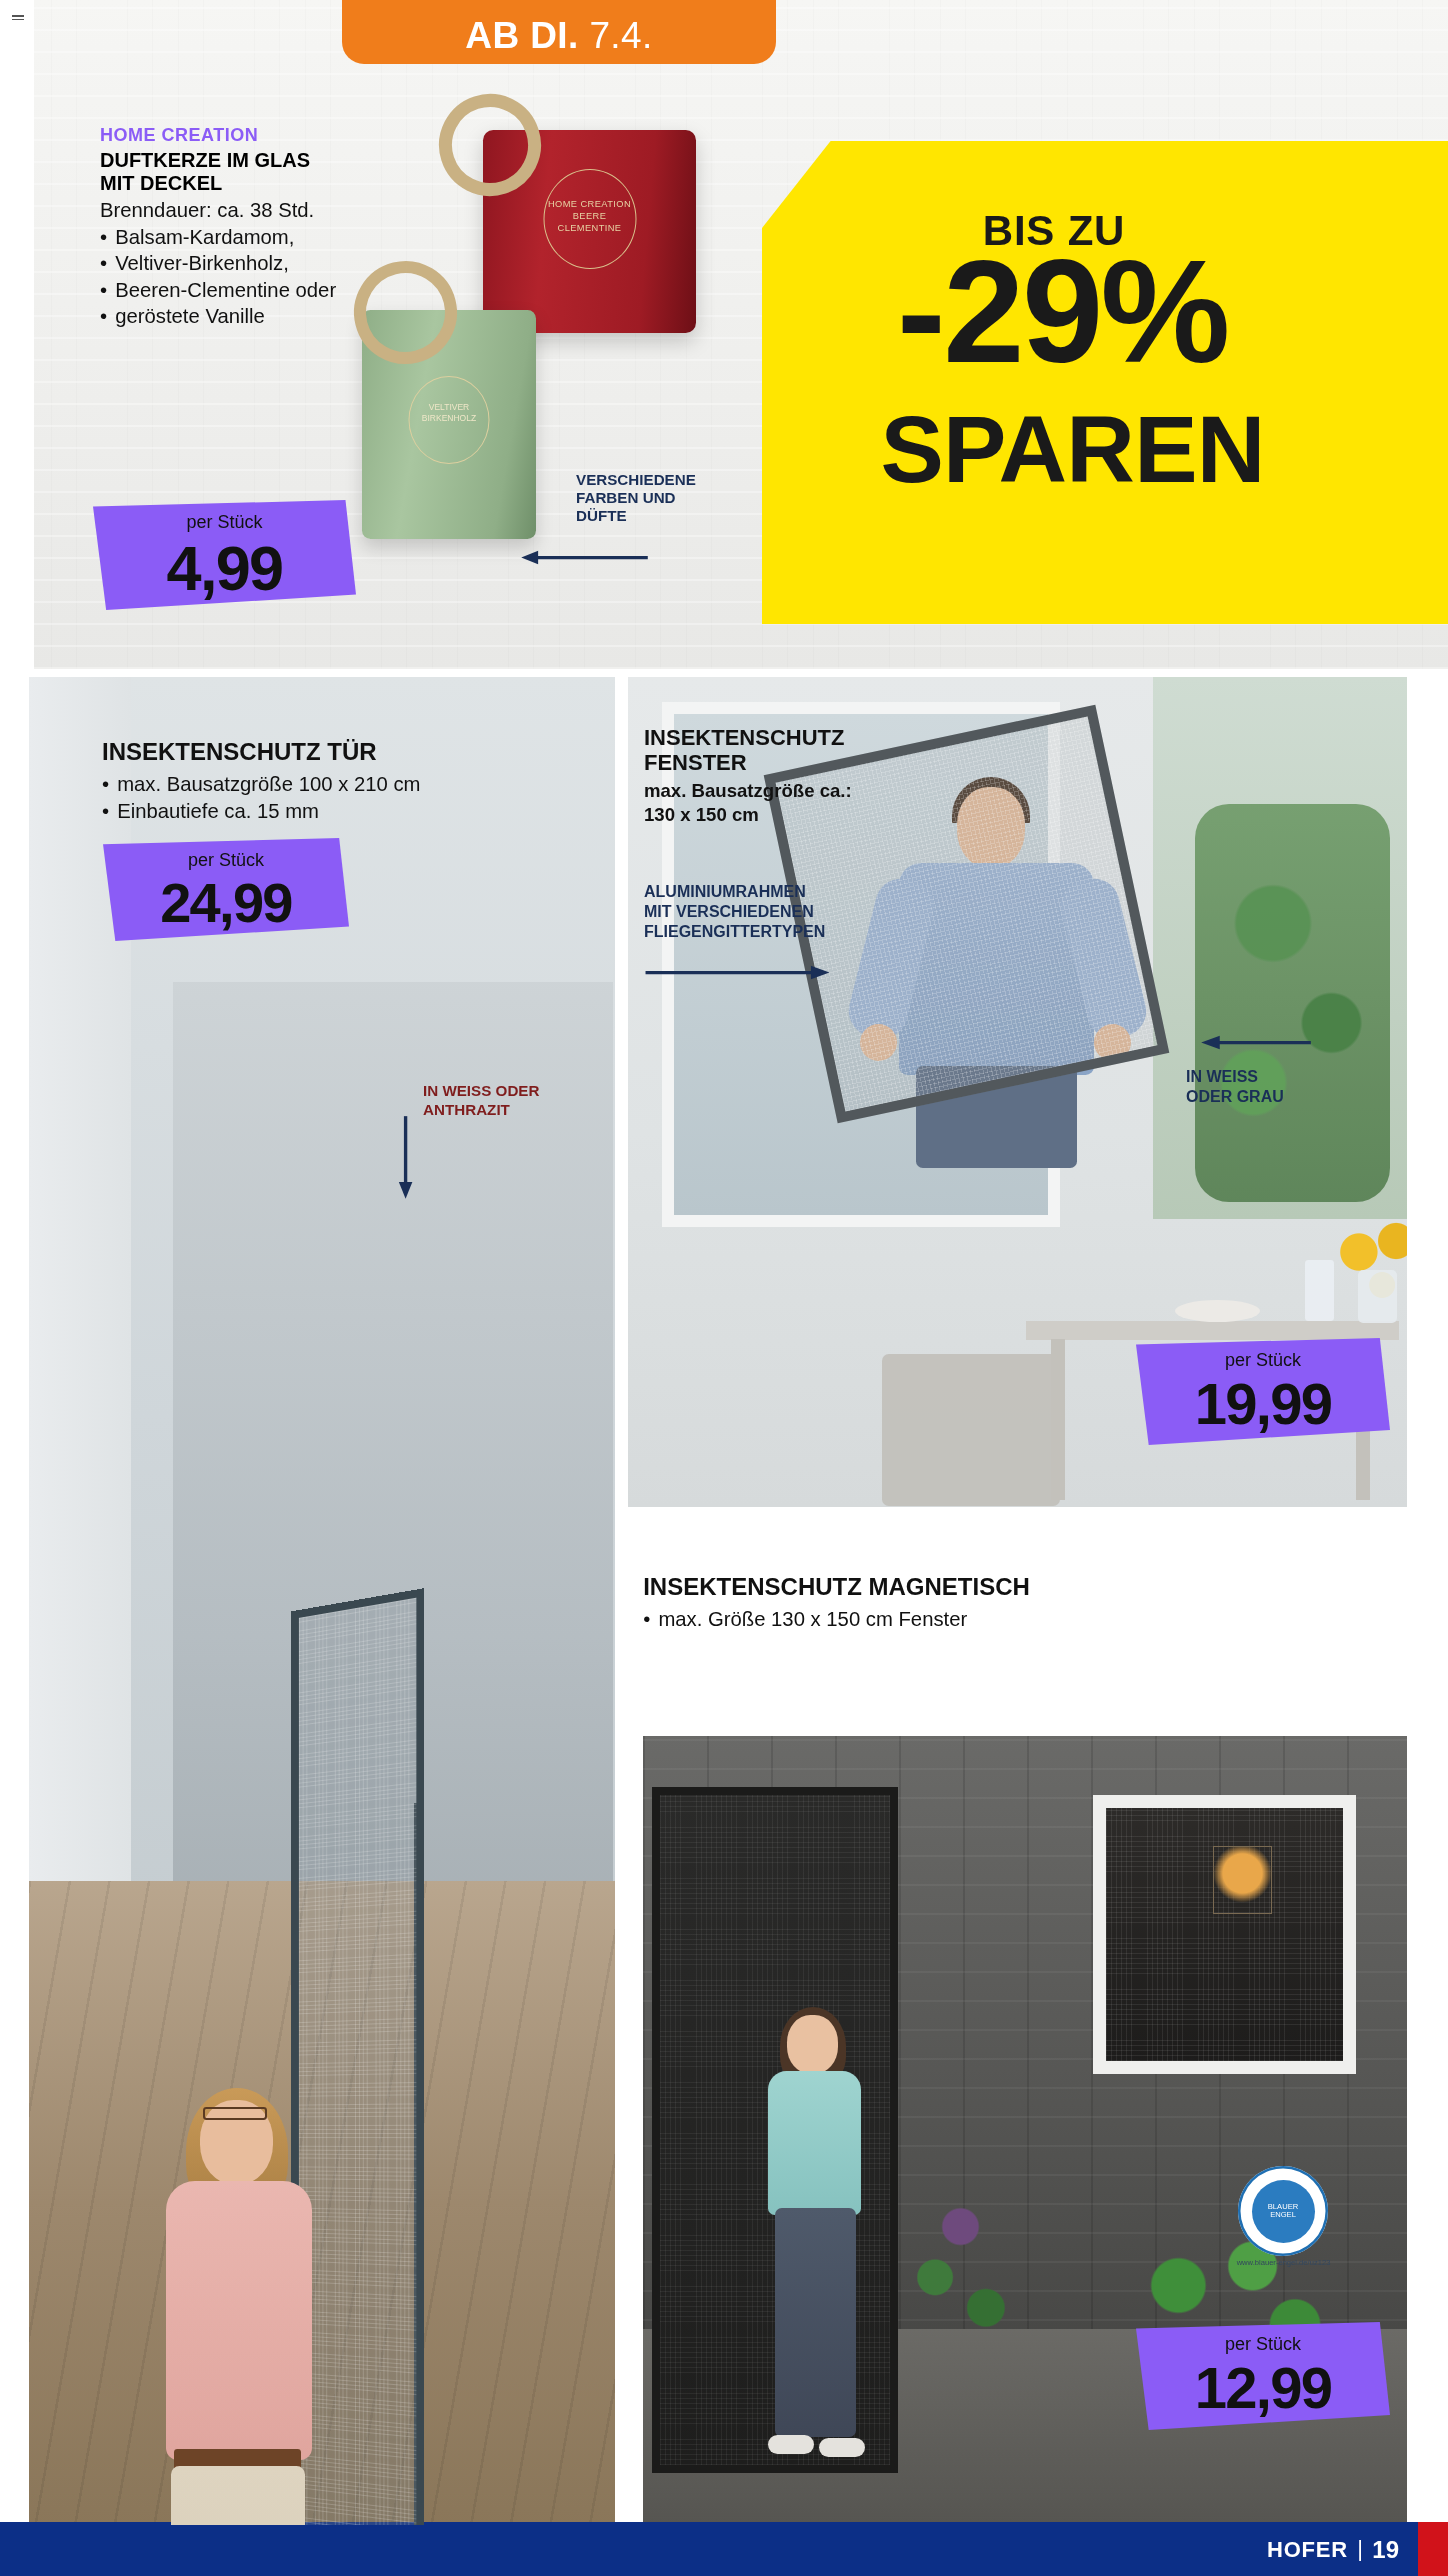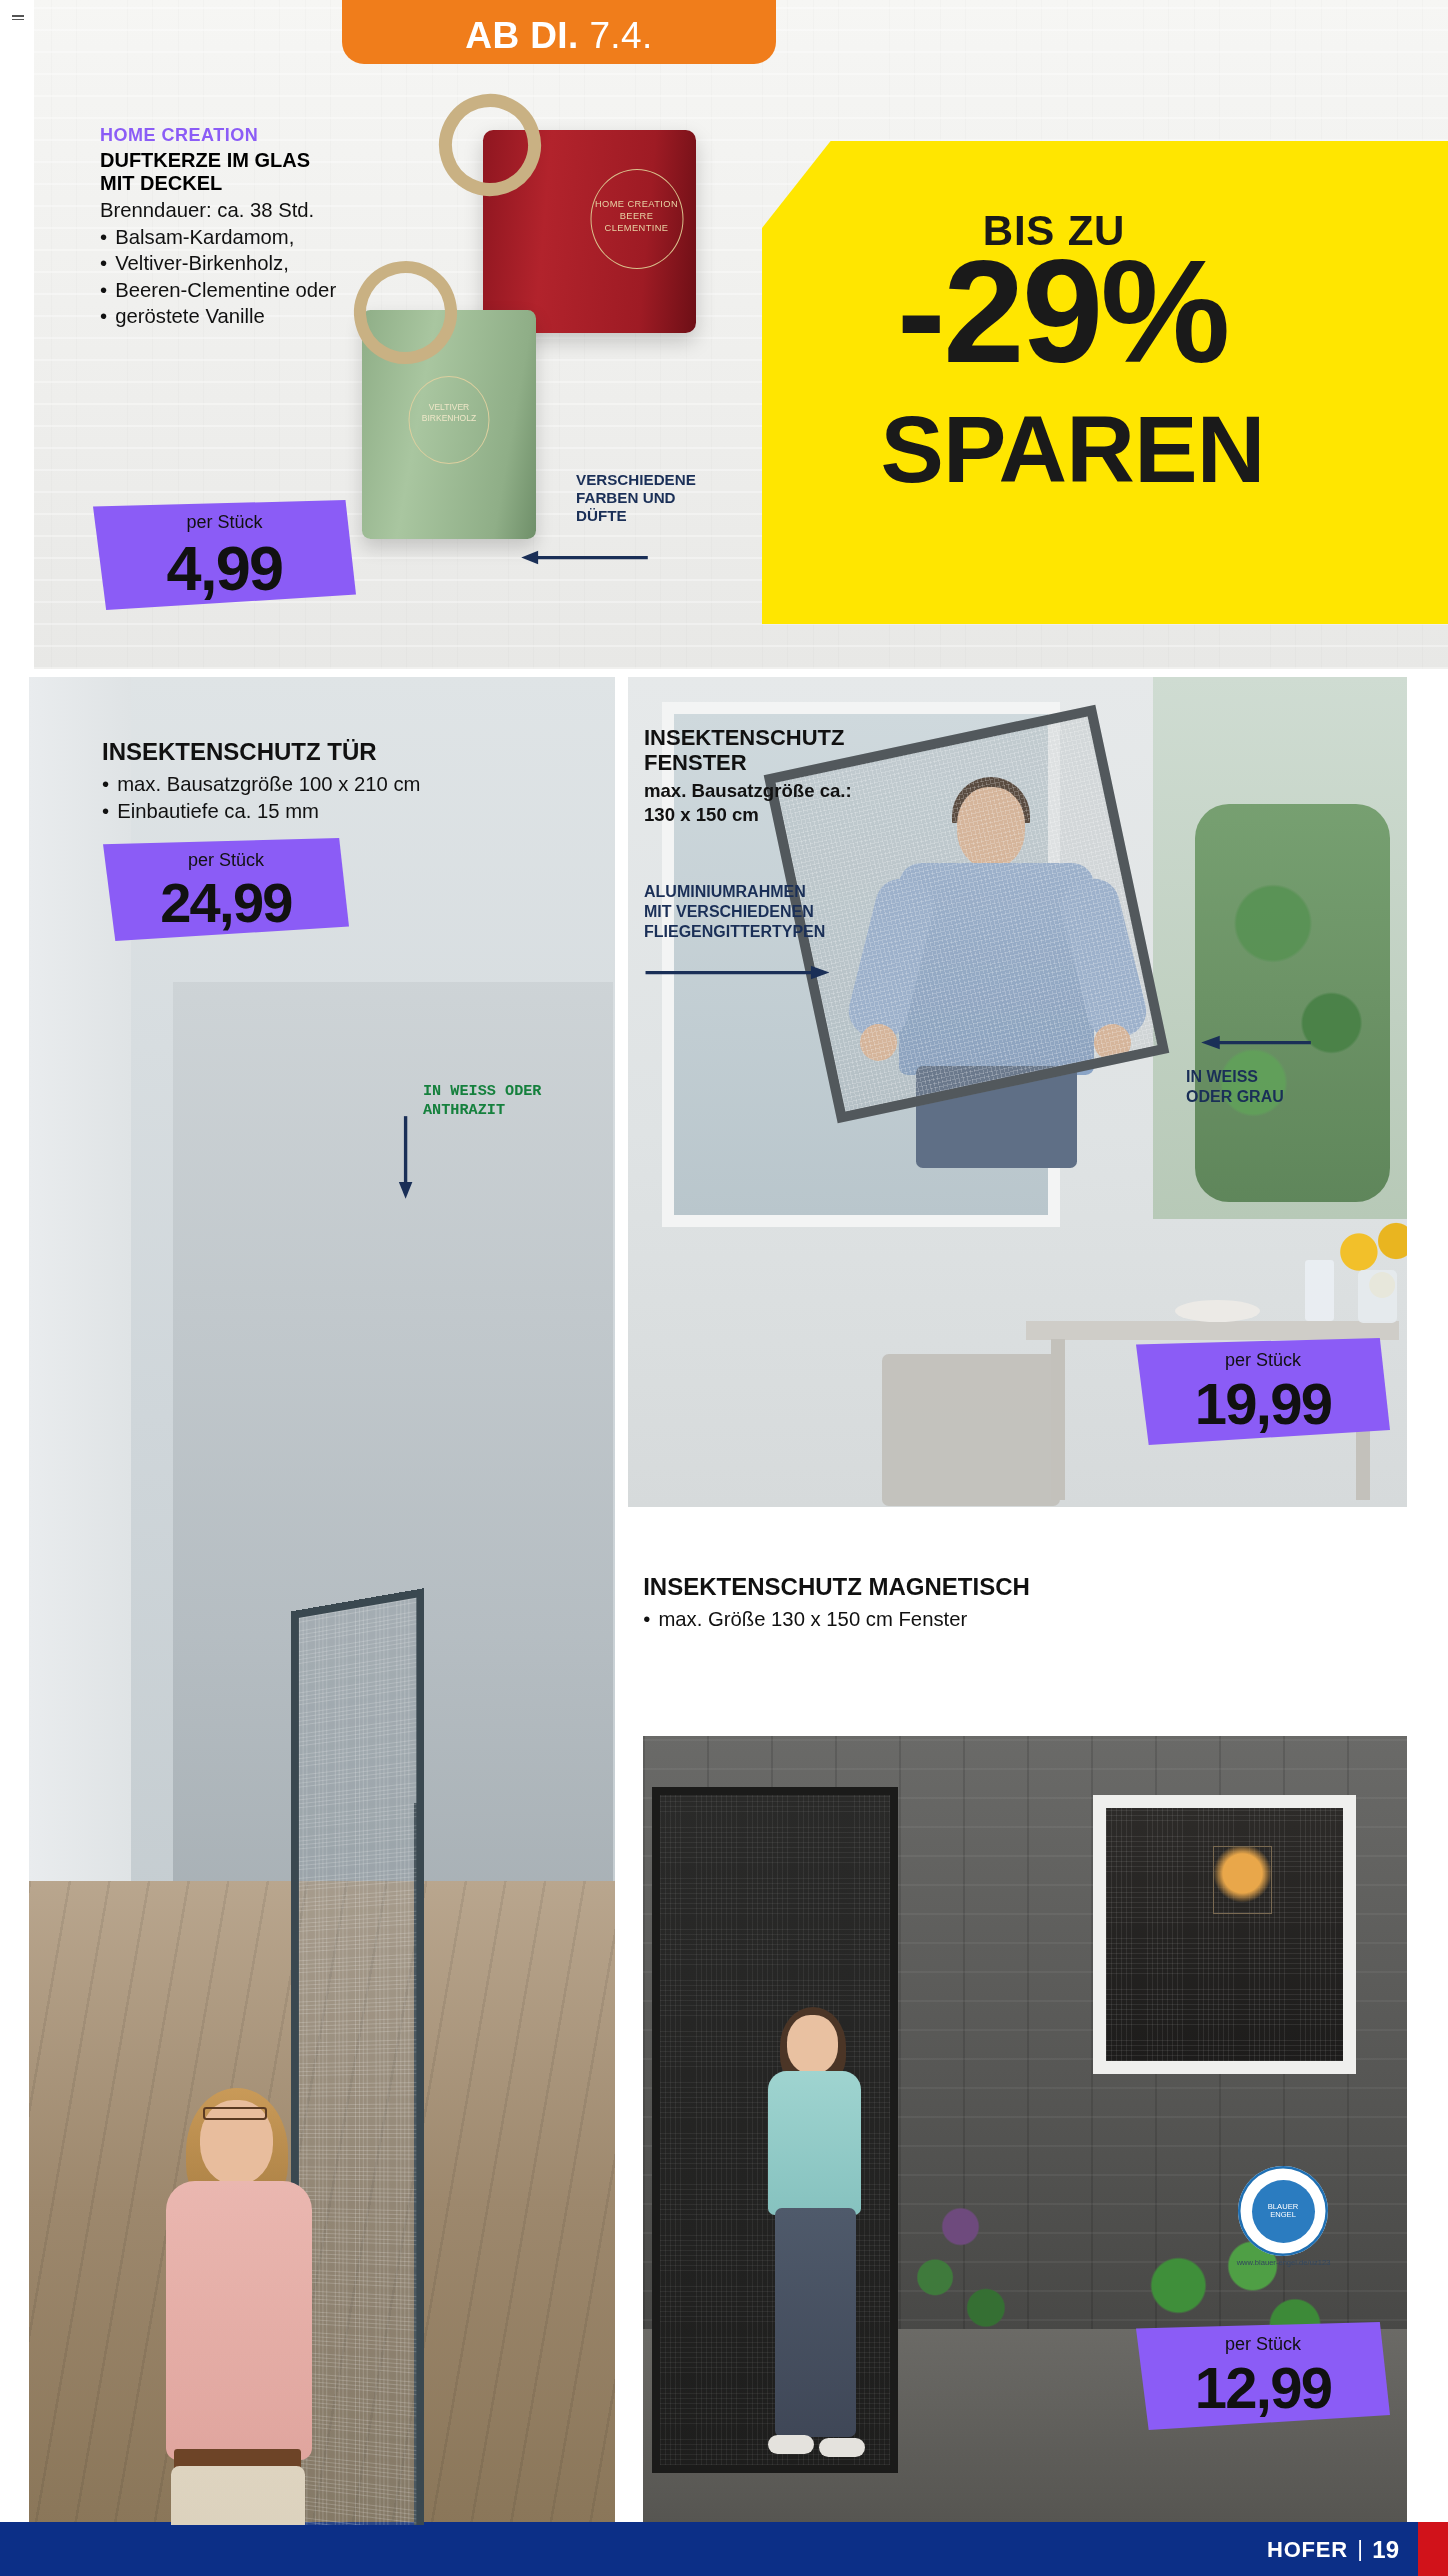--- a/index.html
+++ b/index.html
@@ -95,21 +95,21 @@
   #candle-red .lid{
     position:absolute; left:-44px; top:-36px; width:102px; height:102px;
     border:13.5px solid #c9b183; border-radius:50%;
     transform:rotate(-18deg);
     background:transparent;
   }
   #candle-red .lbl{
     position:absolute; left:50%; top:44%; transform:translate(-50%,-50%);
     width:93px; height:100px; border:1.7px solid #d9c08c; border-radius:50%;
     color:#e7d3a4; font-size:9.3px; text-align:center; padding-top:29px;
-    letter-spacing:0.4px; line-height:1.25;margin-left:47px;
+    letter-spacing:0.4px; line-height:1.25;
   }
   #candle-green{
     left:362px; top:310px; width:174px; height:229px;
     background:linear-gradient(100deg,#8fae87 0%,#a9c6a0 35%,#8fae87 80%,#6f8f69 100%);
     border-radius:8.5px;
     z-index:6;
     box-shadow:0 8.5px 18.6px rgba(0,0,0,.16);
   }
   #candle-green .lid{
     position:absolute; left:-8.5px; top:-49px; width:103px; height:103px;
@@ -203,21 +203,21 @@
   #door-text .t{ font-size:24px; font-weight:bold; color:#111; }
   #door-text ul{ margin:5.1px 0 0 0; padding:0; list-style:none;}
   #door-text ul li{ font-size:20.3px; color:#111; line-height:1.32; padding-left:15.2px; position:relative;}
   #door-text ul li:before{ content:"•"; position:absolute; left:0;}
 
   #tag-door{ left:103px; top:838px; width:246px; height:103px;}
   #tag-door .val{ font-size:56px; }
 
   #ann-white-anthra{
     position:absolute; left:423px; top:1082px; width:169px; z-index:10;
-    font-size:15.2px; font-weight:bold; color:#15803d; line-height:1.22;font-family:Liberation Mono, monospace;
+    font-size:15.2px; font-weight:bold; color:#7f1d1d; line-height:1.22;
   }
   #arrow-anthra{ position:absolute; left:398px; top:1116px; width:15.2px; height:83px; z-index:10;}
 
   
   #win-photo{
     position:absolute; left:628px; top:677px; width:779px; height:830px;
     background:linear-gradient(180deg,#e6e9ea 0%,#dfe3e4 55%,#d6dadb 100%);
     overflow:hidden;
   }
   #win-photo .bgwin{

